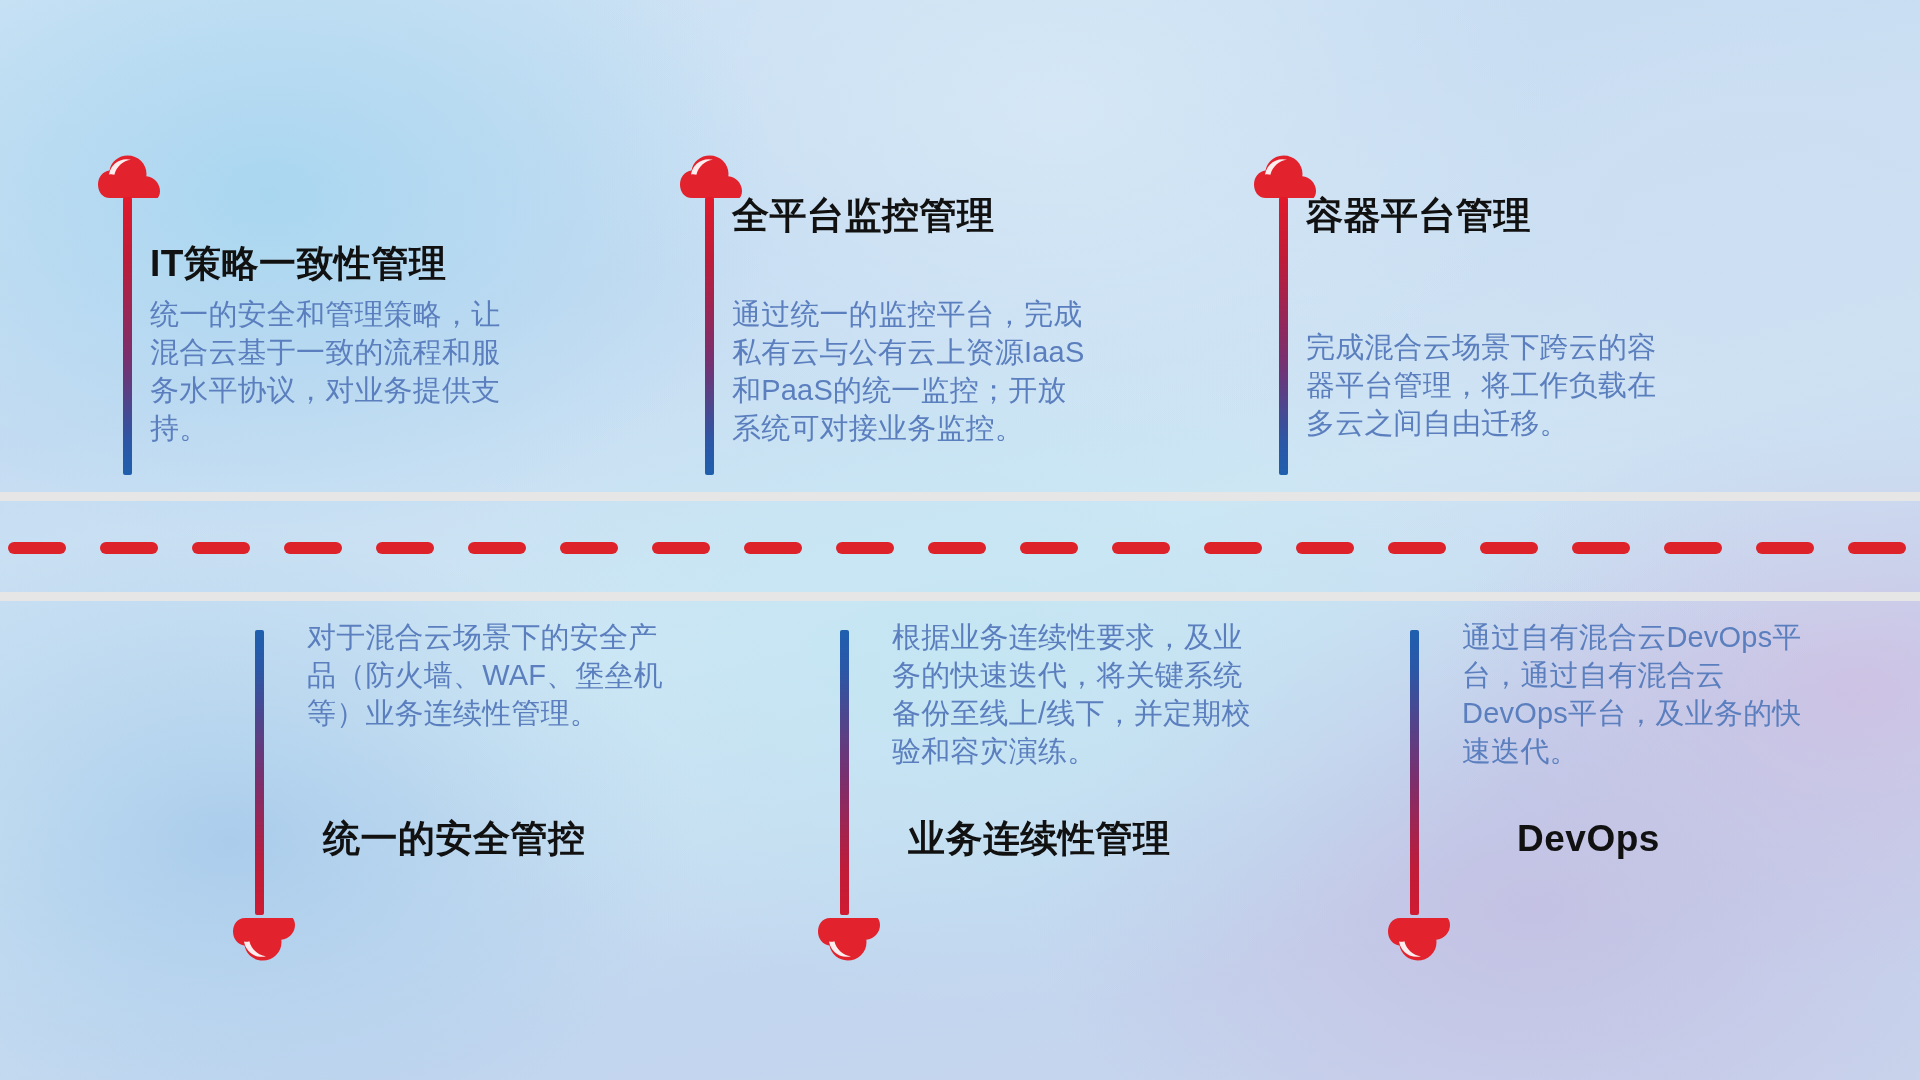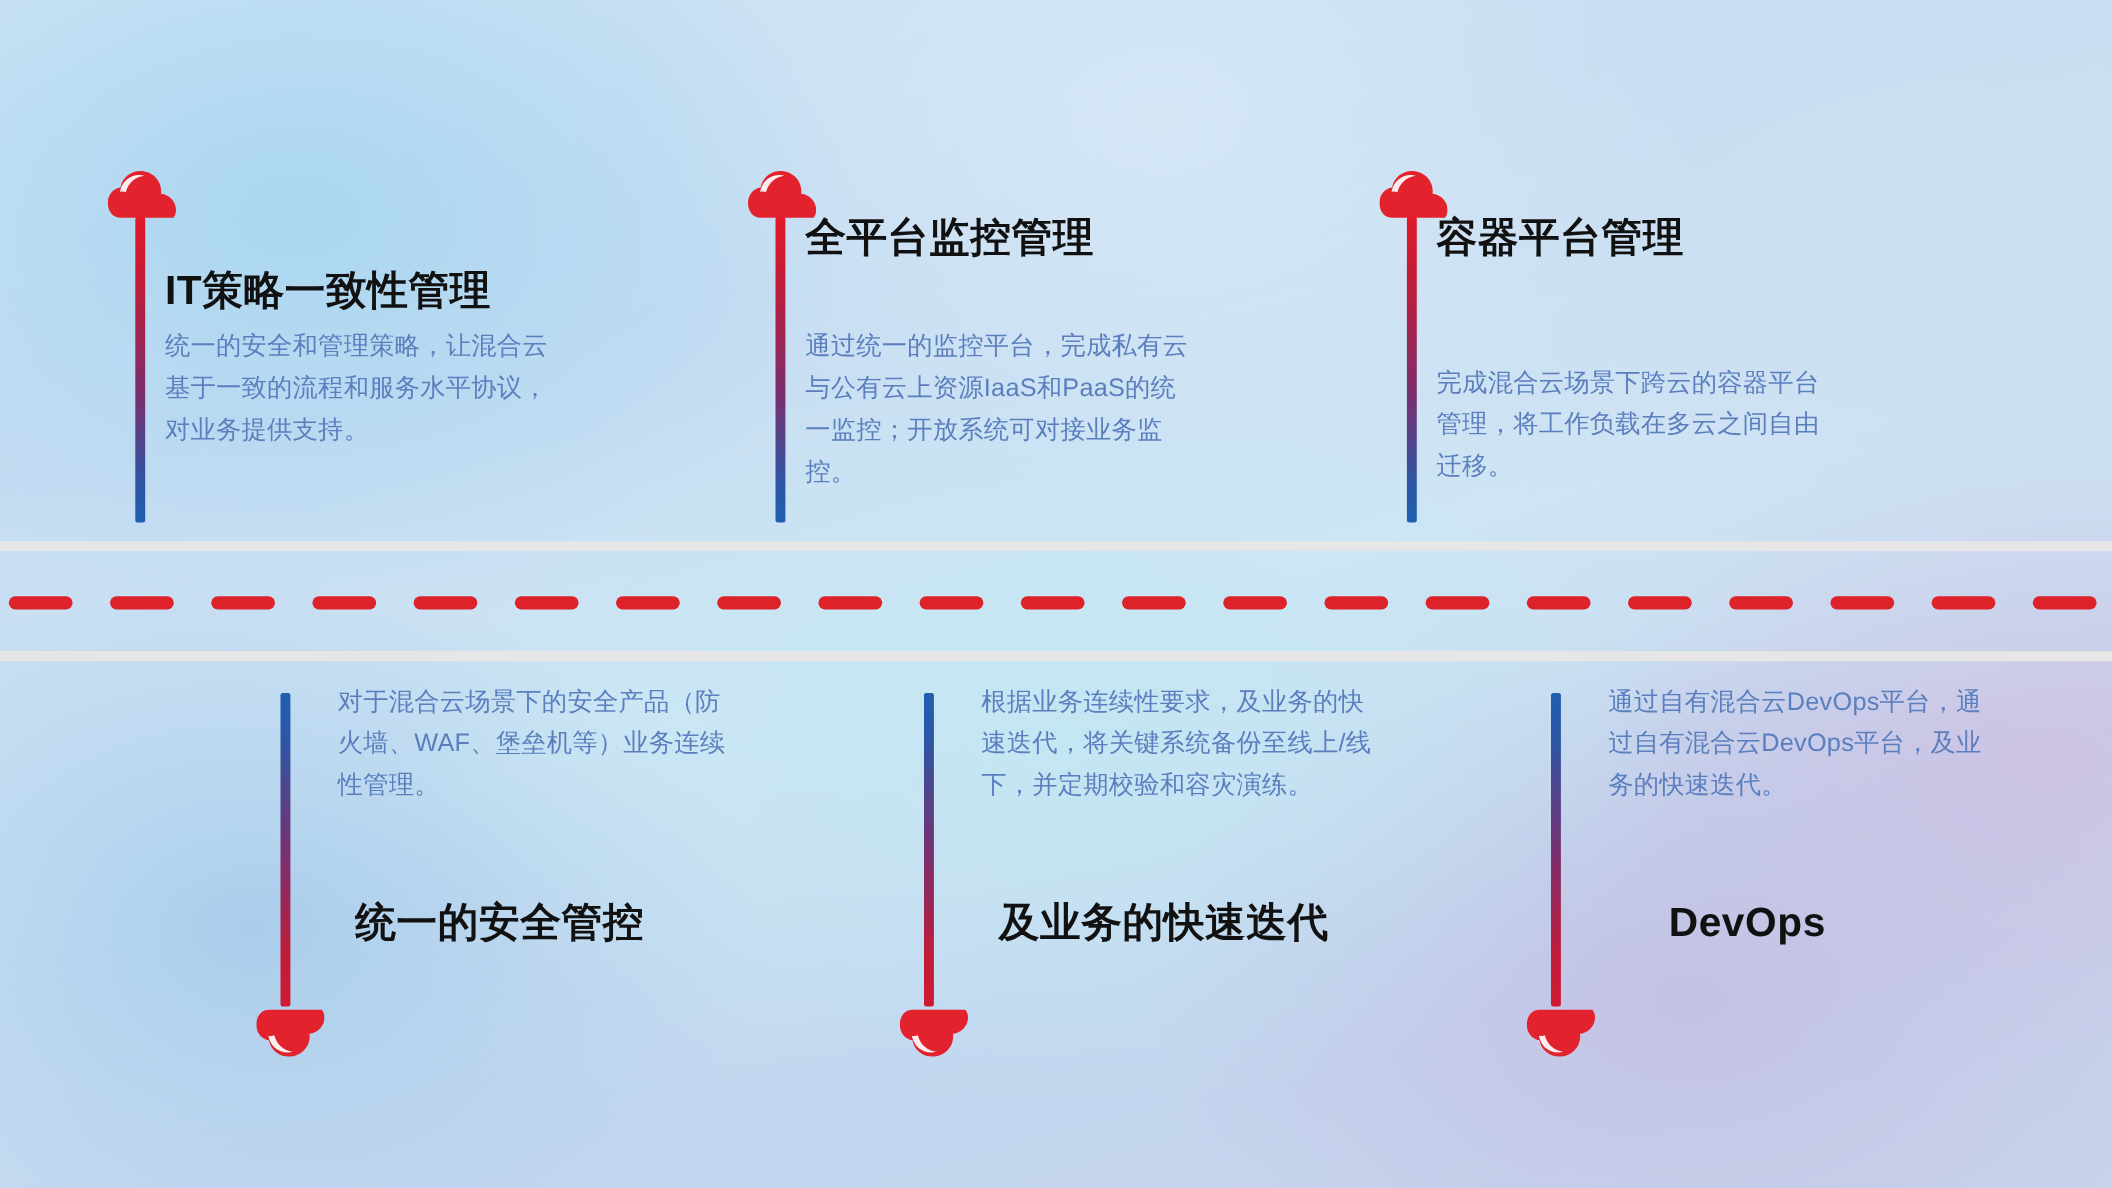--- a/index.html
+++ b/index.html
@@ -88,21 +88,21 @@
     position: absolute;
     font-size: 37px;
     font-weight: 700;
     color: #111111;
     letter-spacing: 0.5px;
     white-space: nowrap;
     line-height: 1;
   }
   .desc {
     position: absolute;
-    font-size: 23px;
+    font-size: 29px;
     line-height: 38px;
     color: #5b7fbe;
     width: 420px;
     letter-spacing: 0.2px;
   }
 
   
   .item-bot {
     position: absolute;
   }
@@ -198,21 +198,21 @@
       <svg width="62" height="44" viewBox="0 0 62 44" xmlns="http://www.w3.org/2000/svg">
         <path d="M12 43 C4 43 0 36.5 0 29.5 C0 22 5 16.2 11.5 15.4 C13.2 6.6 20.6 0.5 29.6 0.5 C40 0.5 48.5 8.6 48.5 18.8 C48.5 19.6 48.4 20.4 48.3 21.2 C56 22 62 28.4 62 36 C62 39 61 41.4 59.6 43 Z" fill="#e2222c"></path>
         <path d="M11 19.5 C12.6 10.5 19.6 4.2 28.6 4.2 C30.2 4.2 31.6 4.4 33 4.8 C25 5.8 18.4 11.6 16.4 19.8 C14.6 19.1 12.7 19.0 11 19.5 Z" fill="#ffffff" opacity="0.92"></path>
       </svg>
     </span>
   </div>
 
   <div class="item-bot" style="left:840px; top:630px;">
     <span class="stem stem-up" style="left:0px; top:0px; height:285px;"></span>
     <span class="desc" style="left:52px; top:-12px; width:360px;">根据业务连续性要求，及业务的快速迭代，将关键系统备份至线上/线下，并定期校验和容灾演练。</span>
-    <span class="title-bot" style="left:68px; top:190px;">及业务的快速迭代</span>
+    <span class="title-bot" style="left:68px; top:190px;">业务连续性管理</span>
     <span class="cloud-down" style="position:absolute; left:-22px; top:287px;">
       <svg width="62" height="44" viewBox="0 0 62 44" xmlns="http://www.w3.org/2000/svg">
         <path d="M12 43 C4 43 0 36.5 0 29.5 C0 22 5 16.2 11.5 15.4 C13.2 6.6 20.6 0.5 29.6 0.5 C40 0.5 48.5 8.6 48.5 18.8 C48.5 19.6 48.4 20.4 48.3 21.2 C56 22 62 28.4 62 36 C62 39 61 41.4 59.6 43 Z" fill="#e2222c"></path>
         <path d="M11 19.5 C12.6 10.5 19.6 4.2 28.6 4.2 C30.2 4.2 31.6 4.4 33 4.8 C25 5.8 18.4 11.6 16.4 19.8 C14.6 19.1 12.7 19.0 11 19.5 Z" fill="#ffffff" opacity="0.92"></path>
       </svg>
     </span>
   </div>
 
   <div class="item-bot" style="left:1410px; top:630px;">
     <span class="stem stem-up" style="left:0px; top:0px; height:285px;"></span>

